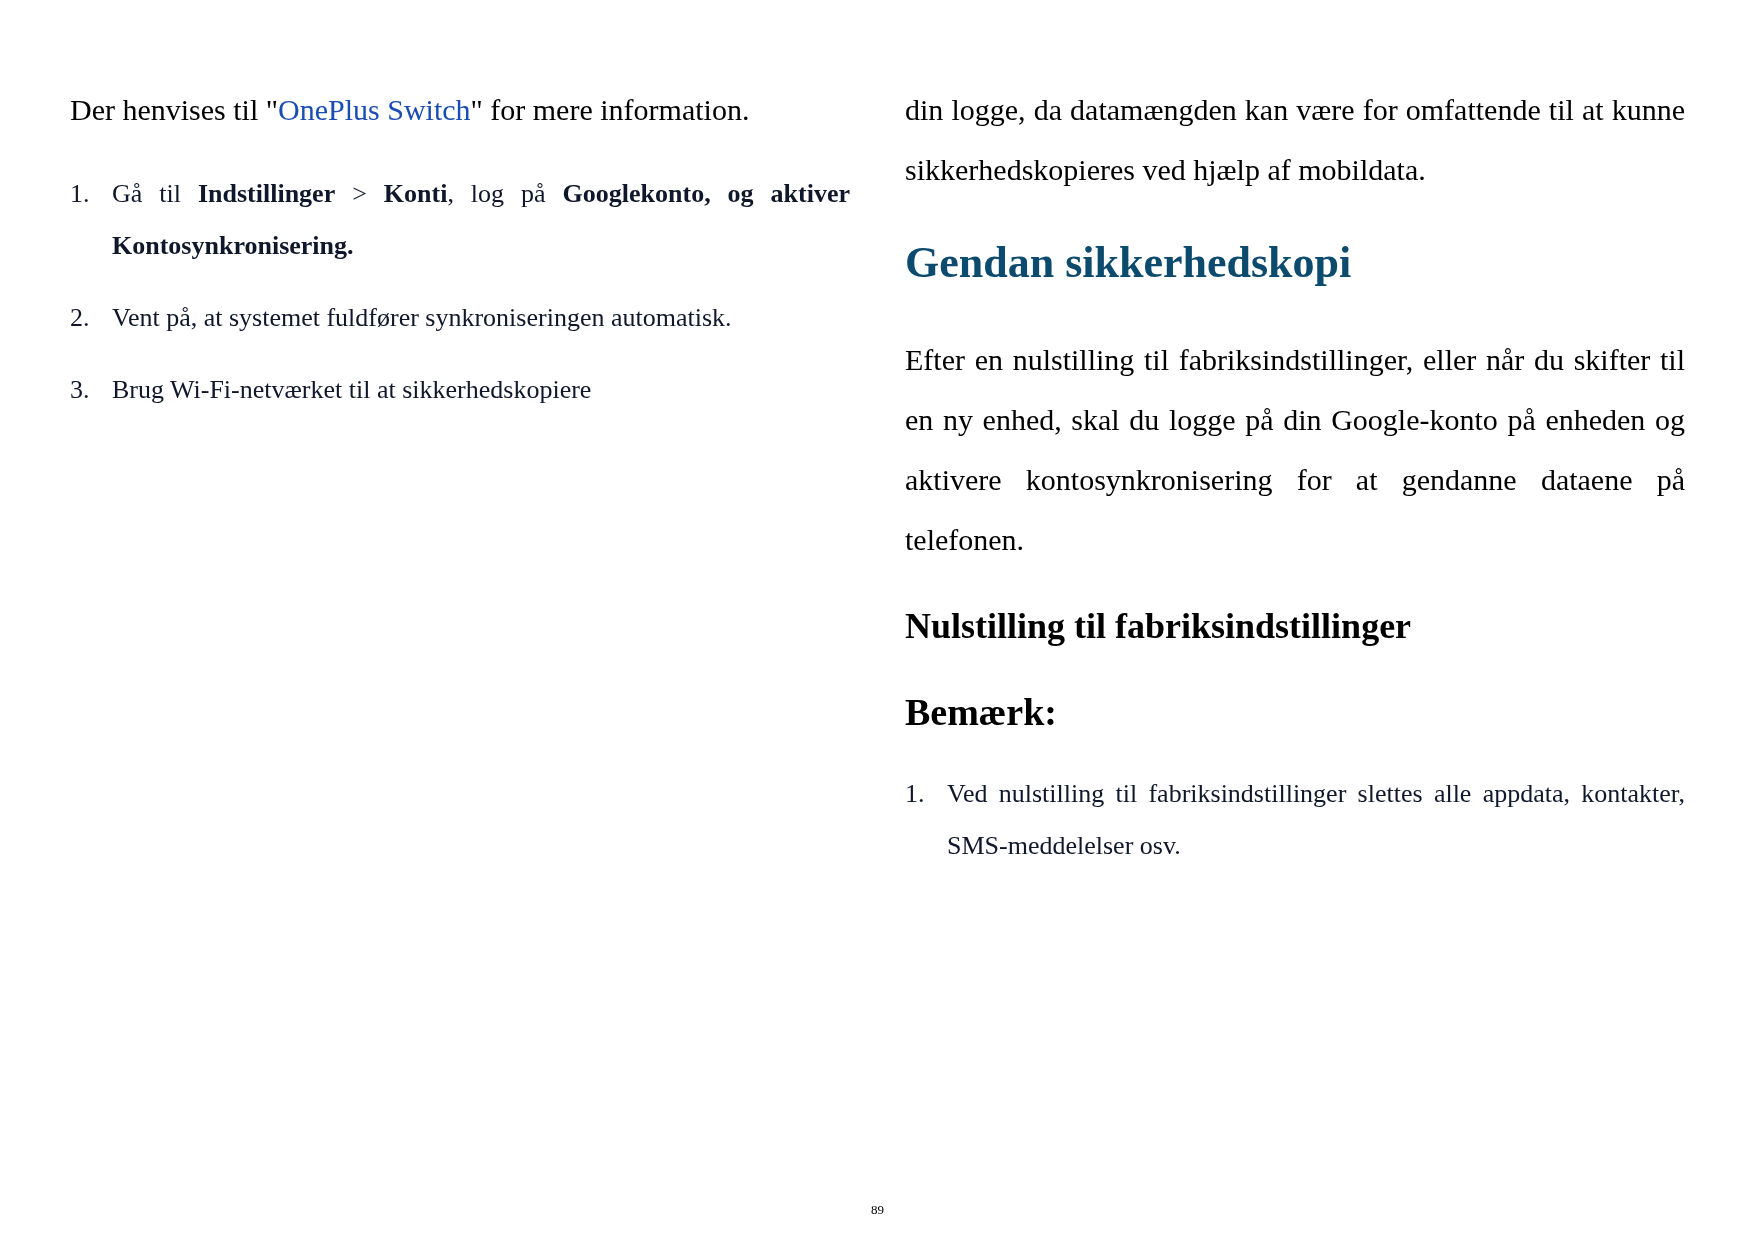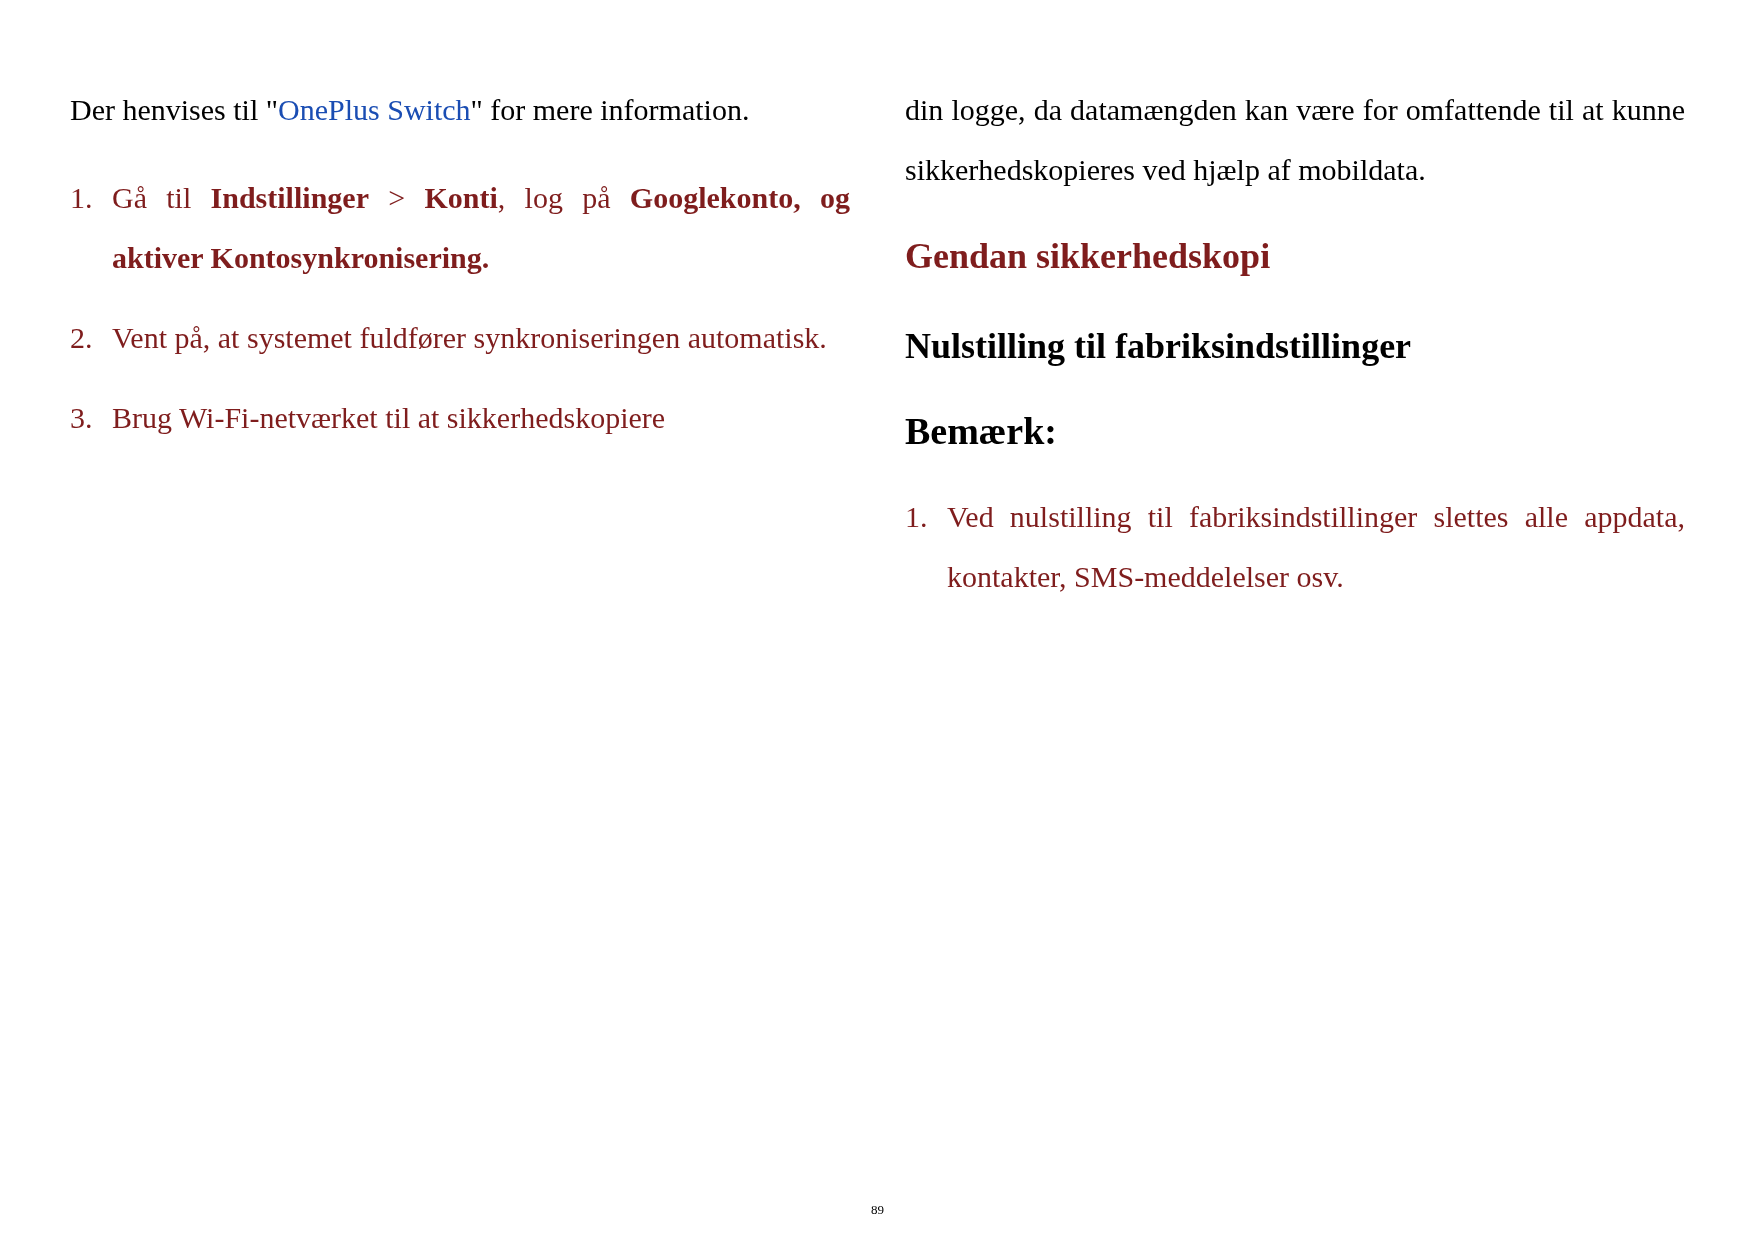--- a/index.html
+++ b/index.html
@@ -41,35 +41,35 @@
       text-align: justify;
       text-align-last: justify;
       color: #000;
       margin-bottom: 20px;
     }
     .h2-last {
       text-align: left;
       text-align-last: left;
     }
     .h3 {
-      font-size: 36px;
+      font-size: 44px;
       font-weight: bold;
       line-height: 1.6;
-      color: #7f1d1d;
+      color: #0c4a6e;
       margin-bottom: 32px;
     }
     .ol {
       list-style: none;
       counter-reset: item;
     }
     .ol > li {
-      font-size: 30px;
+      font-size: 26px;
       line-height: 2.0;
       text-align: justify;
-      color: #7f1d1d;
+      color: #0f172a;
       padding-left: 42px;
       position: relative;
       margin-bottom: 20px;
     }
     .ol > li::before {
       counter-increment: item;
       content: counter(item) ".";
       position: absolute;
       left: 0;
     }
@@ -117,20 +117,21 @@
     </ol>
 
   </div>
 
   <div class="col">
 
     <p class="para">din logge, da datamængden kan være for omfattende til at kunne sikkerhedskopieres ved hjælp af mobildata.</p>
 
     <h3 class="h3">Gendan sikkerhedskopi</h3>
 
+    <p class="para">Efter en nulstilling til fabriksindstillinger, eller når du skifter til en ny enhed, skal du logge på din Google-konto på enheden og aktivere kontosynkronisering for at gendanne dataene på telefonen.</p>
 
     <h2 class="h2 h2-last" style="text-align:left;text-align-last:left;line-height:1.6;margin-top:10px;margin-bottom:12px;">Nulstilling til fabriksindstillinger</h2>
 
     <p class="para bold h3-noteline" style="font-size:38px;">Bemærk:</p>
 
     <ol class="ol">
       <li>
         <span>Ved nulstilling til fabriksindstillinger slettes alle appdata, kontakter, SMS-meddelelser osv.</span>
       </li>
     </ol>

